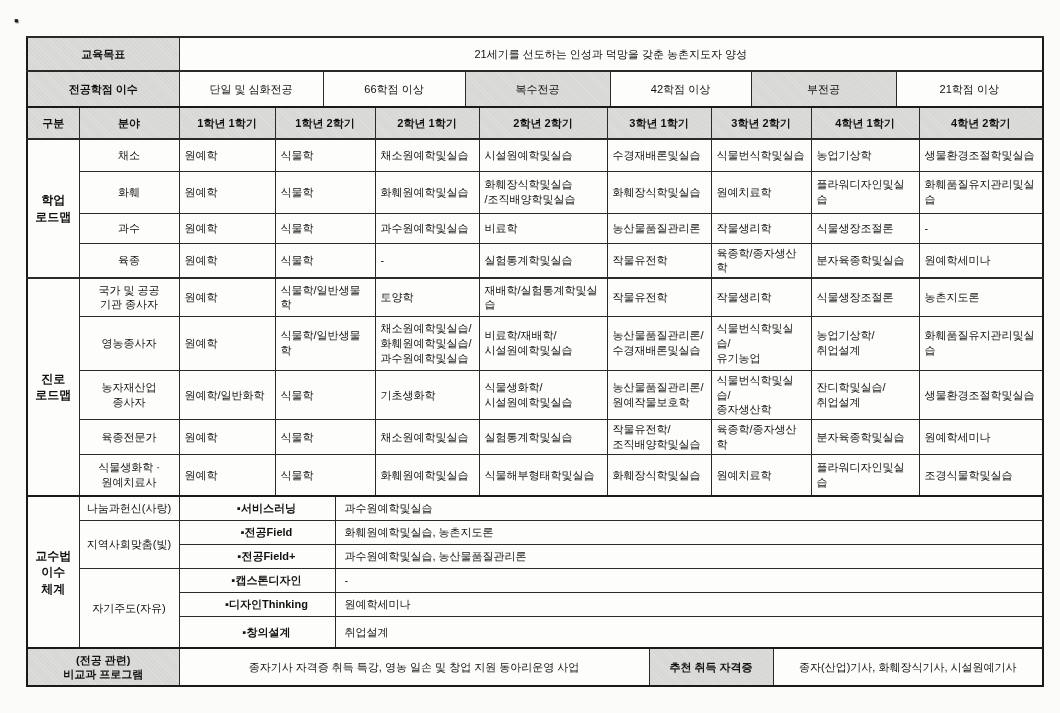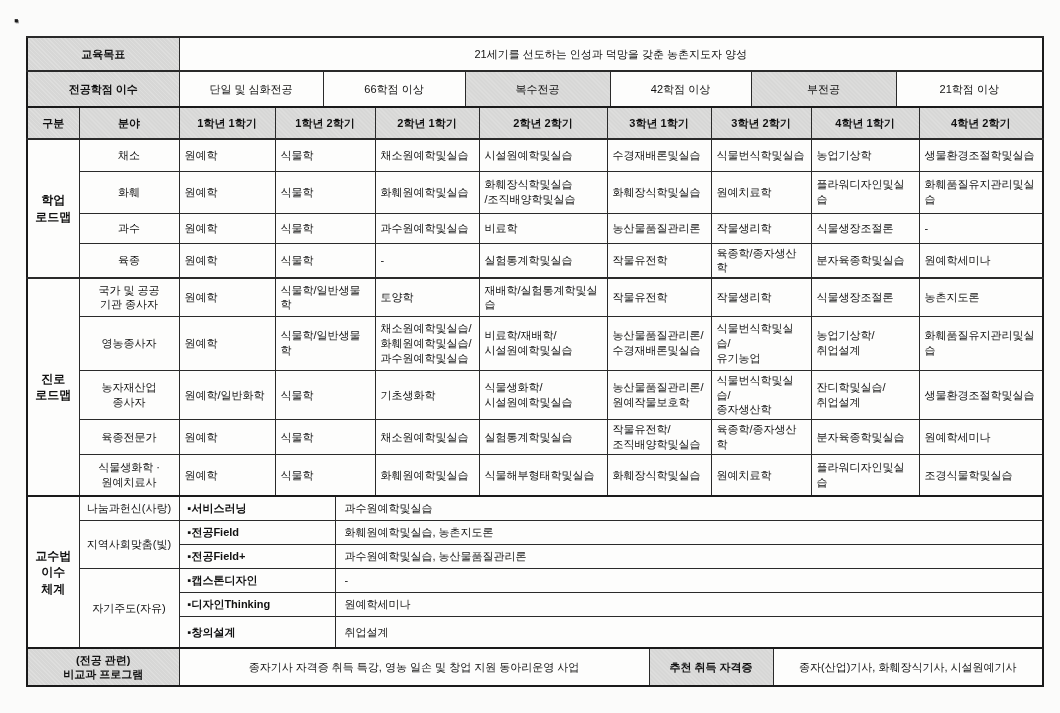--- a/index.html
+++ b/index.html
@@ -44,21 +44,21 @@
   }
   .c{text-align:center;}
   .b{font-weight:normal;}
   .lab{text-align:center;font-weight:bold;}
   th{font-weight:bold;text-align:center;padding:2px 2px;}
   .course{text-align:left;}
   .group-cell{text-align:center;font-weight:bold;font-size:12px;}
   .field-cell{text-align:center;font-weight:normal;}
   .thick td{border-top-width:2px;}
   .info-table td{border-top-width:2px;border-bottom-width:2px;}
-  .method-cell{font-weight:bold;text-align:left;padding-left:8px;}
+  .method-cell{font-weight:bold;text-align:center;padding-left:24px;}
   .val-cell{text-align:left;padding-left:9px;}
   .hdr th{border-bottom-width:2px;}
 </style>
 </head>
 <body>
 
 <div class="page">
 
   <div class="title-row">
     <span class="tbullet">▪</span>

